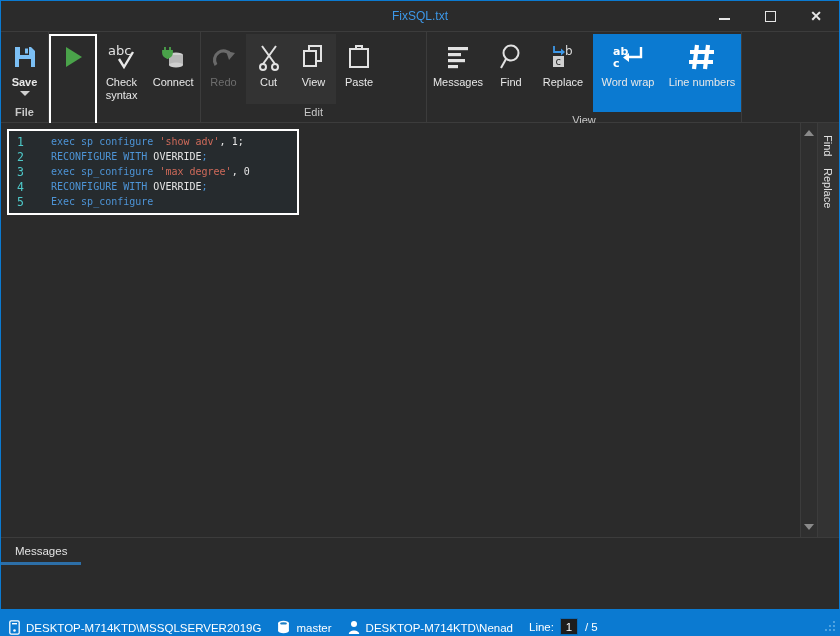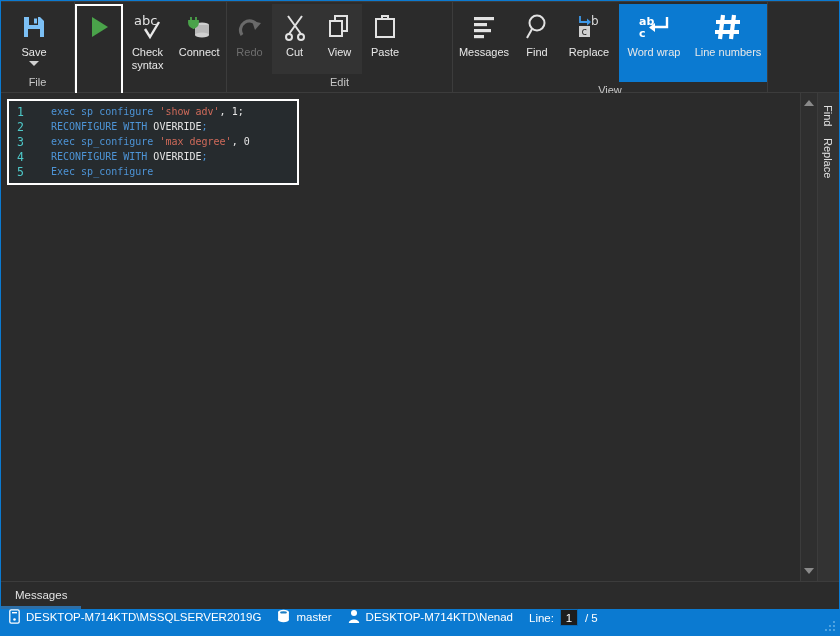--- a/index.html
+++ b/index.html
@@ -171,24 +171,25 @@
     height: 26px; line-height: 25px;
     padding: 0 14px 0 14px;
     color: #e2e2e2; font-size: 11.5px;
     border-bottom: 3px solid #2d6fa8;
   }
 
   
   .status {
     height: 26px; min-height: 26px;
     background: #0b7ad1;
-    display: flex; align-items: flex-start;
+    display: flex; align-items: flex-end;
     padding-left: 8px;
     color: #ffffff; font-size: 11.5px;
     position: relative;
+    margin-top: 44px;
   }
   .st-item { display: flex; align-items: center; margin-right: 16px; }
   .st-item .si { margin-right: 6px; display: flex; align-items: center; }
   .st-label { margin-right: 6px; }
   .line-box {
     background: #1d1d1d; color: #ffffff;
     min-width: 18px; height: 17px;
     display: flex; align-items: center; justify-content: center;
     font-size: 11.5px; padding: 0 4px;
     border: 1px solid #0b6bb8;
@@ -197,24 +198,38 @@
   .grip {
     position: absolute; right: 3px; bottom: 3px;
     width: 12px; height: 12px;
   }
 </style>
 </head>
 <body>
 
 <div class="window">
 
+  <div class="titlebar">
+    <div class="title-text">FixSQL.txt</div>
+    <div class="win-btns">
+      <div class="win-btn">
+        <div class="glyph-min"></div>
+      </div>
+      <div class="win-btn">
+        <div class="glyph-max"></div>
+      </div>
+      <div class="win-btn close">
+        <span class="glyph-close">✕</span>
+      </div>
+    </div>
+  </div>
 
   <div class="ribbon">
 
-    <div class="rgroup" style="width:74px;">
+    <div class="rgroup" style="width:48px;font-weight:bold;">
       <div class="rgroup-items">
         <div class="rbtn" style="width:66px;">
           <div class="ico">
             <svg width="28" height="28" viewBox="0 0 28 28">
               <path d="M4 4 h16 l4 4 v16 h-20 z" fill="#7cc0f5"></path>
               <rect x="9" y="4" width="9" height="8" fill="#2b2b2b"></rect>
               <rect x="14" y="5.5" width="3" height="5" fill="#7cc0f5"></rect>
               <rect x="8" y="16" width="12" height="8" fill="#2b2b2b"></rect>
             </svg>
           </div>

